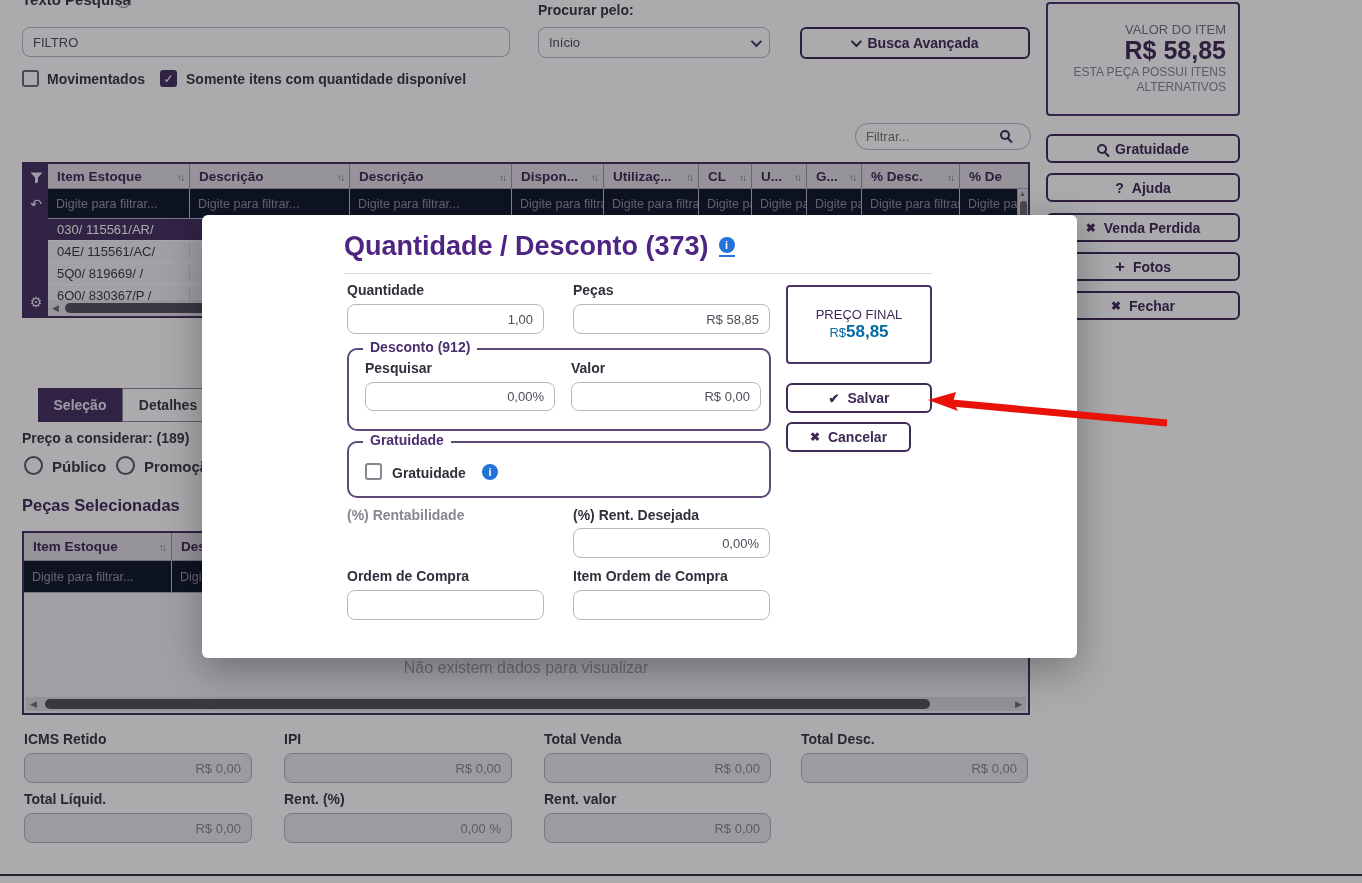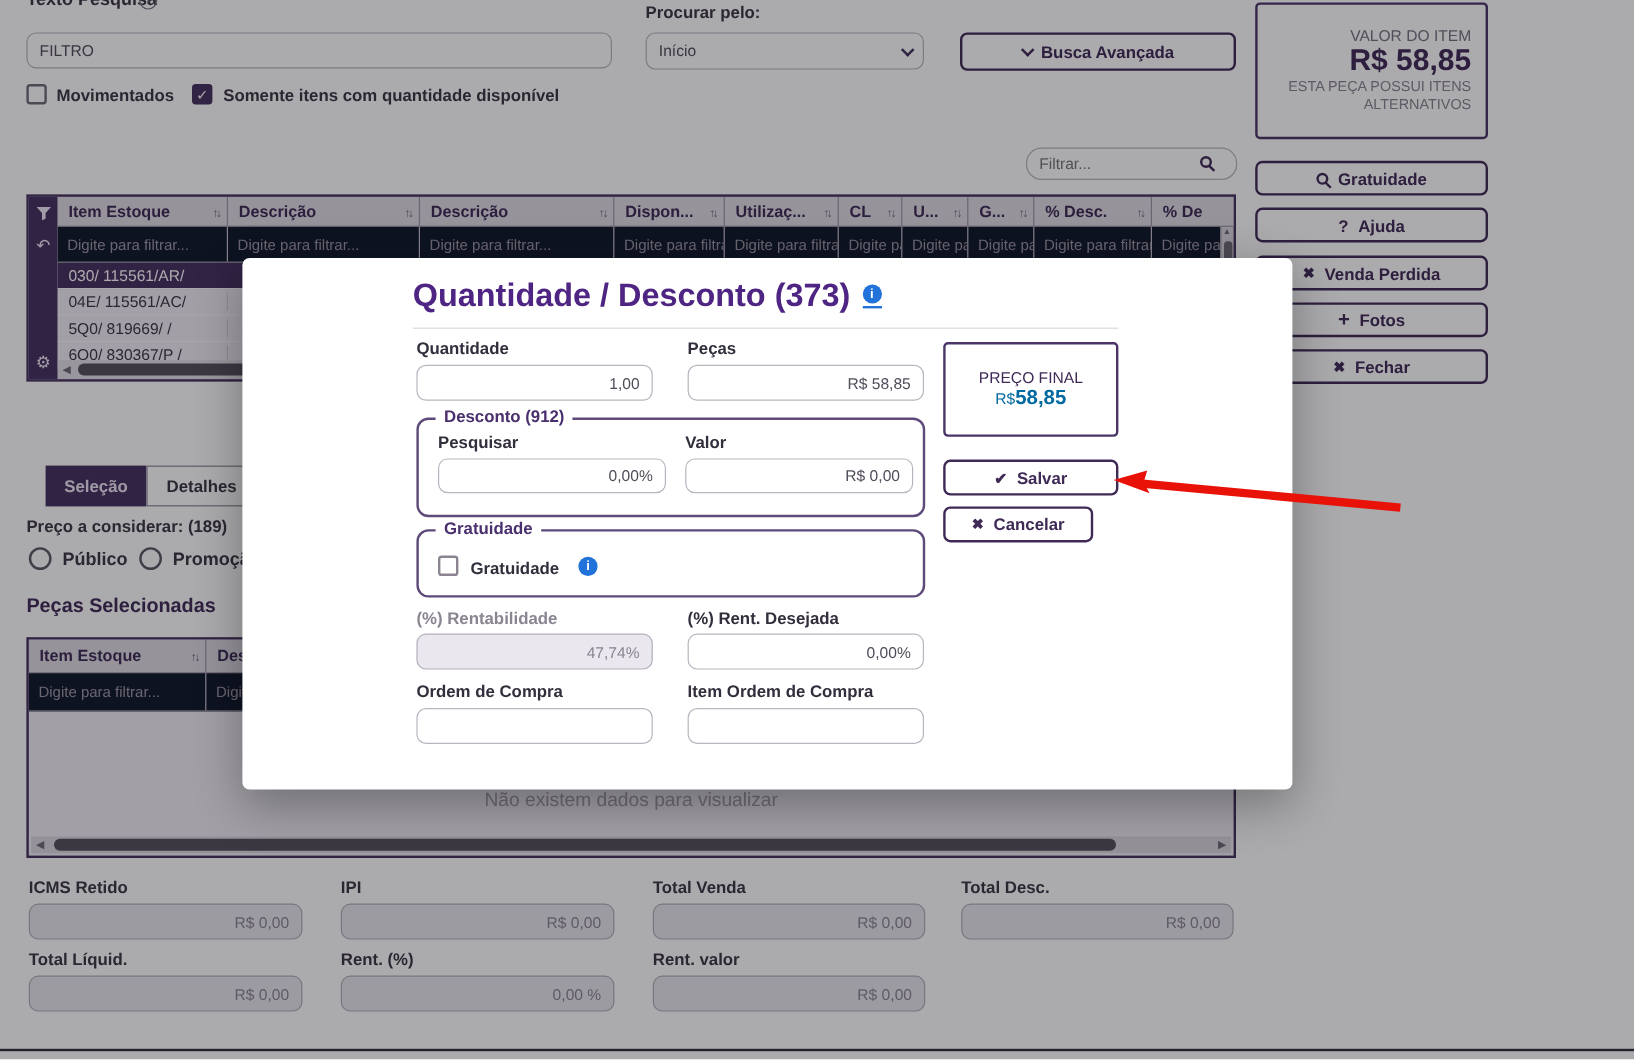--- a/index.html
+++ b/index.html
@@ -311,21 +311,20 @@
     </div>
 
     <div class="fset" style="left:145px; top:226px; width:424px; height:57px;">
       <span class="legend">Gratuidade</span>
       <span class="cb" style="left:16px; top:20px; border-color:#8a8591;"></span>
       <div class="mlbl" style="left:43px; top:22px; font-weight:600;">Gratuidade</div>
       <span class="info" style="position:absolute; left:133px; top:21px;"></span>
     </div>
 
     <div class="mlbl dim" style="left:145px; top:292px;">(%) Rentabilidade</div>
-    <input class="inp right dis" style="left: 145px; top: 313px; width: 197px; height: 30px;" readonly="" value="47,74%">
     <div class="mlbl" style="left:371px; top:292px;">(%) Rent. Desejada</div>
     <input class="inp right" style="left: 371px; top: 313px; width: 197px; height: 30px;" value="0,00%">
 
     <div class="mlbl" style="left:145px; top:353px;">Ordem de Compra</div>
     <input class="inp" style="left: 145px; top: 375px; width: 197px; height: 30px;">
     <div class="mlbl" style="left:371px; top:353px;">Item Ordem de Compra</div>
     <input class="inp" style="left: 371px; top: 375px; width: 197px; height: 30px;">
 
     <div class="btn" style="left:584px; top:168px; width:146px; height:30px;">
       <span class="ic-vmark" style="font-size:13px;"></span>

